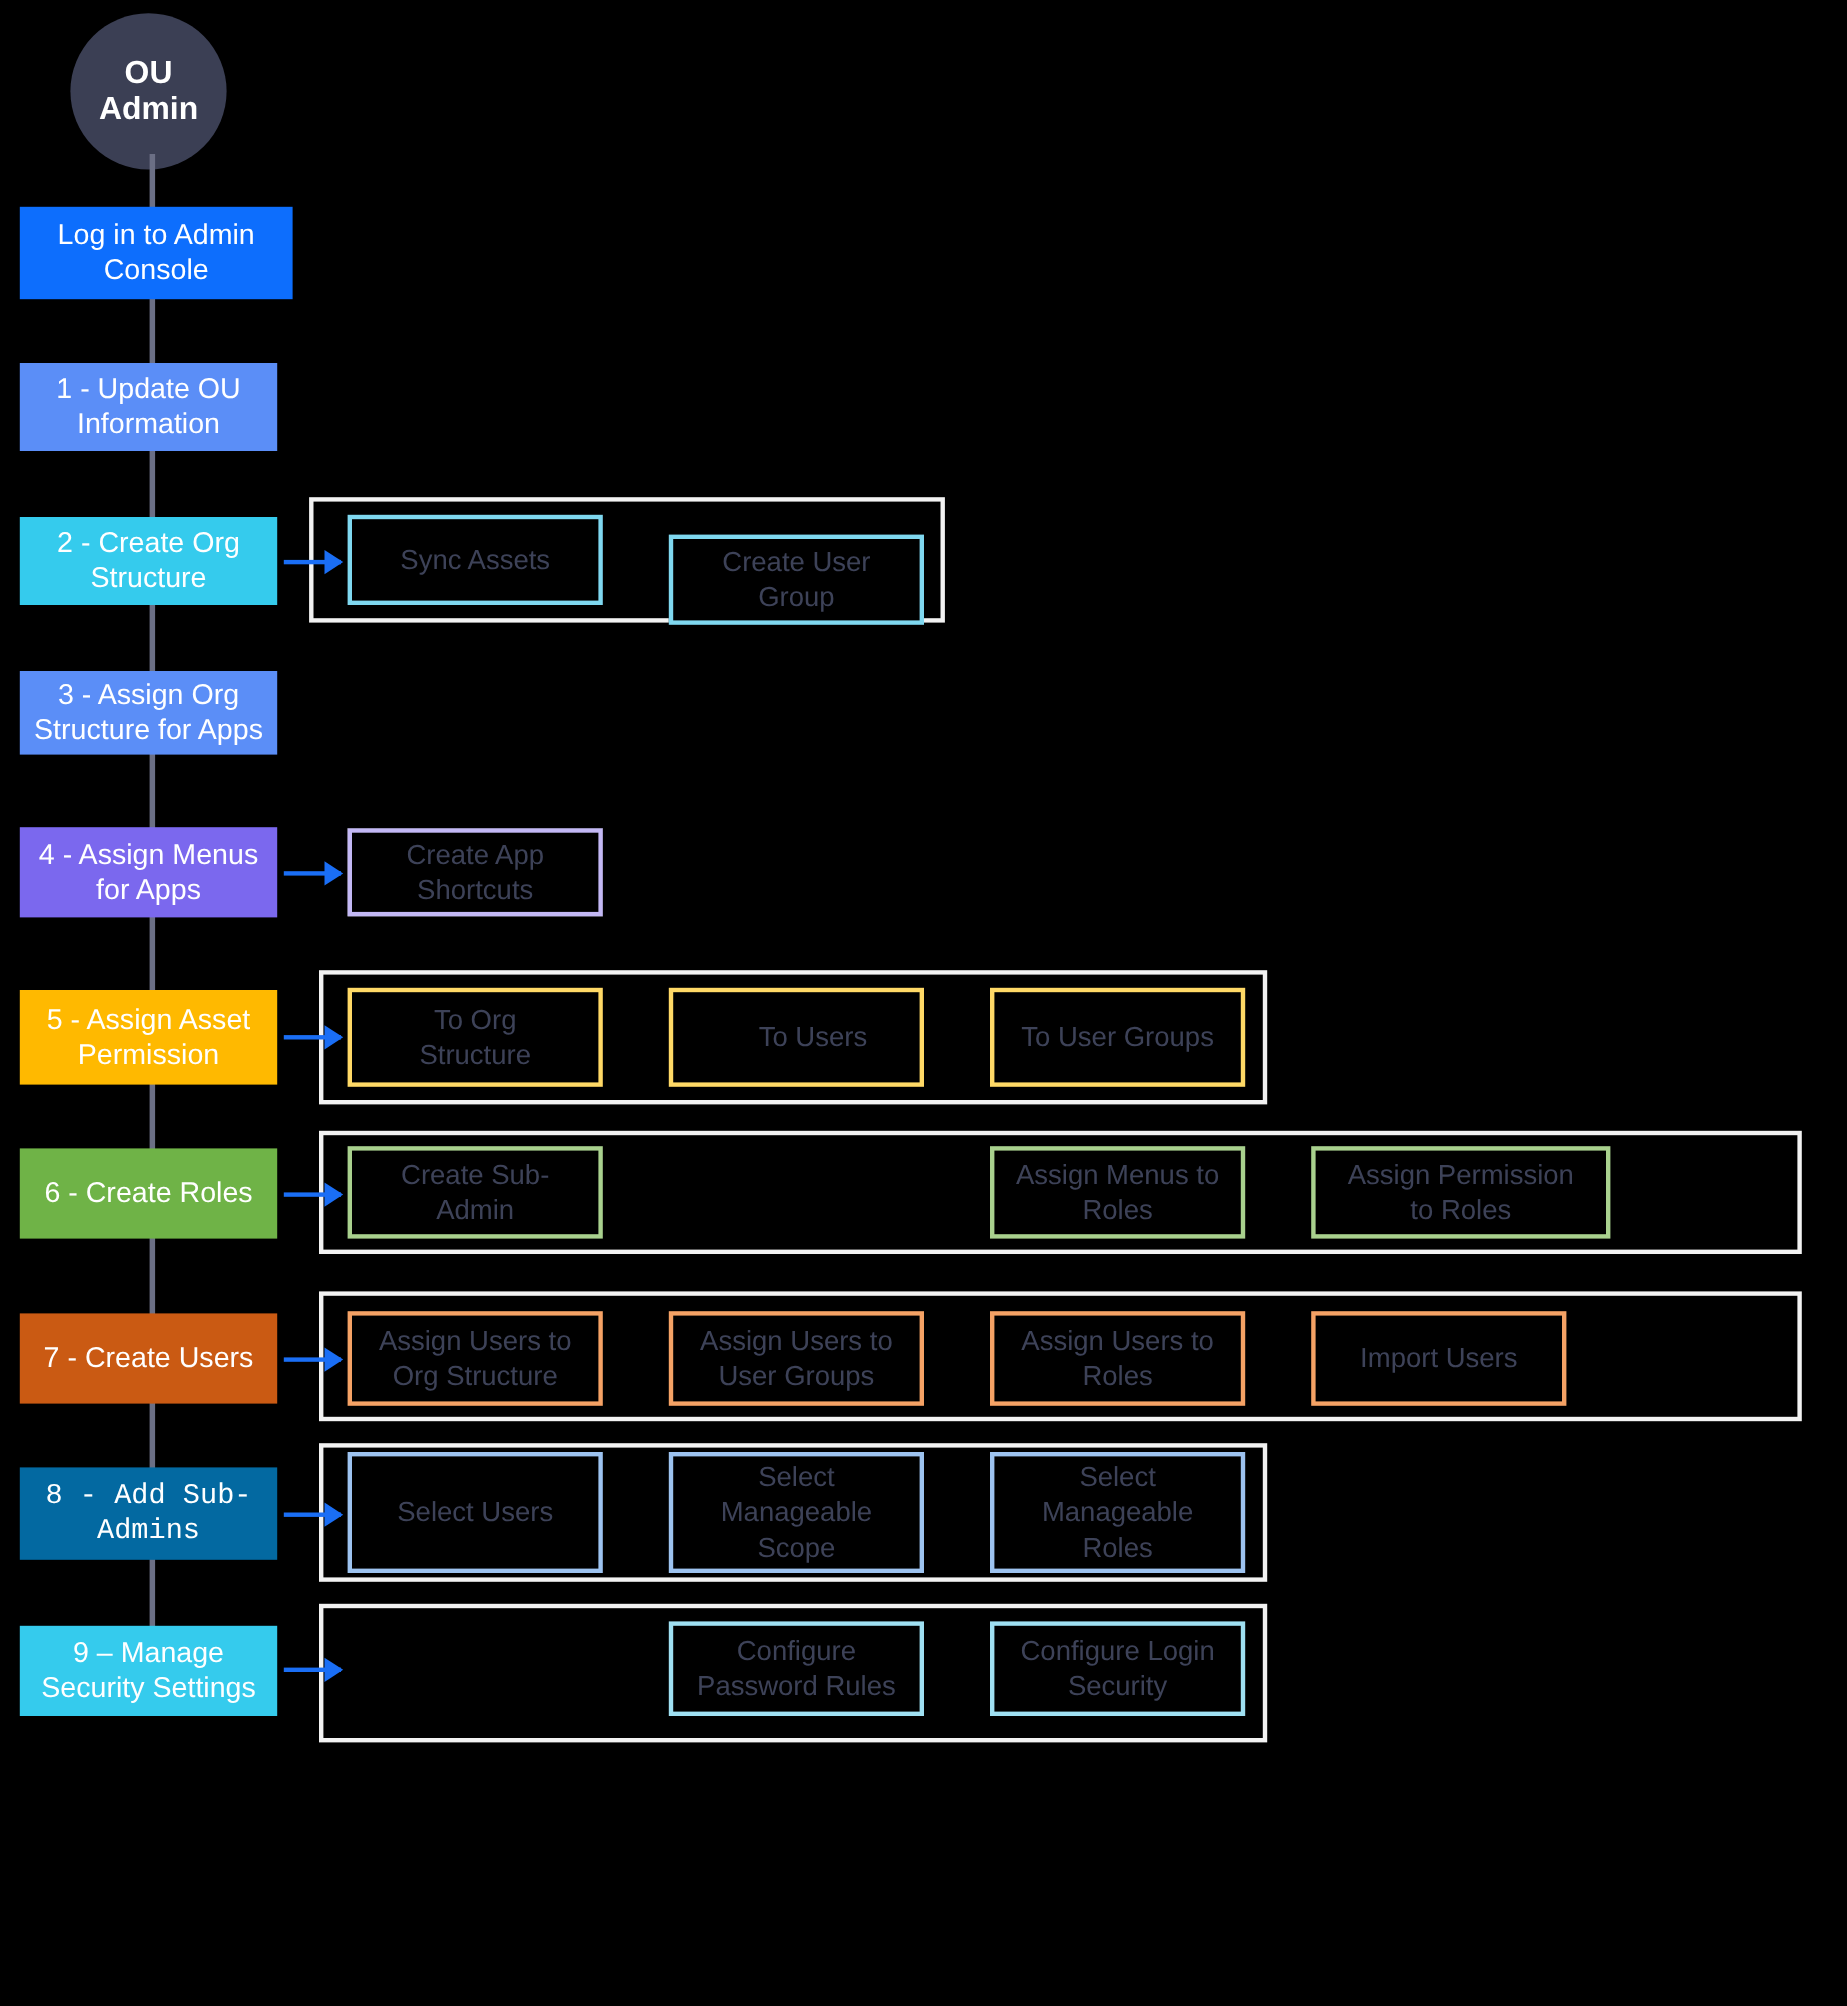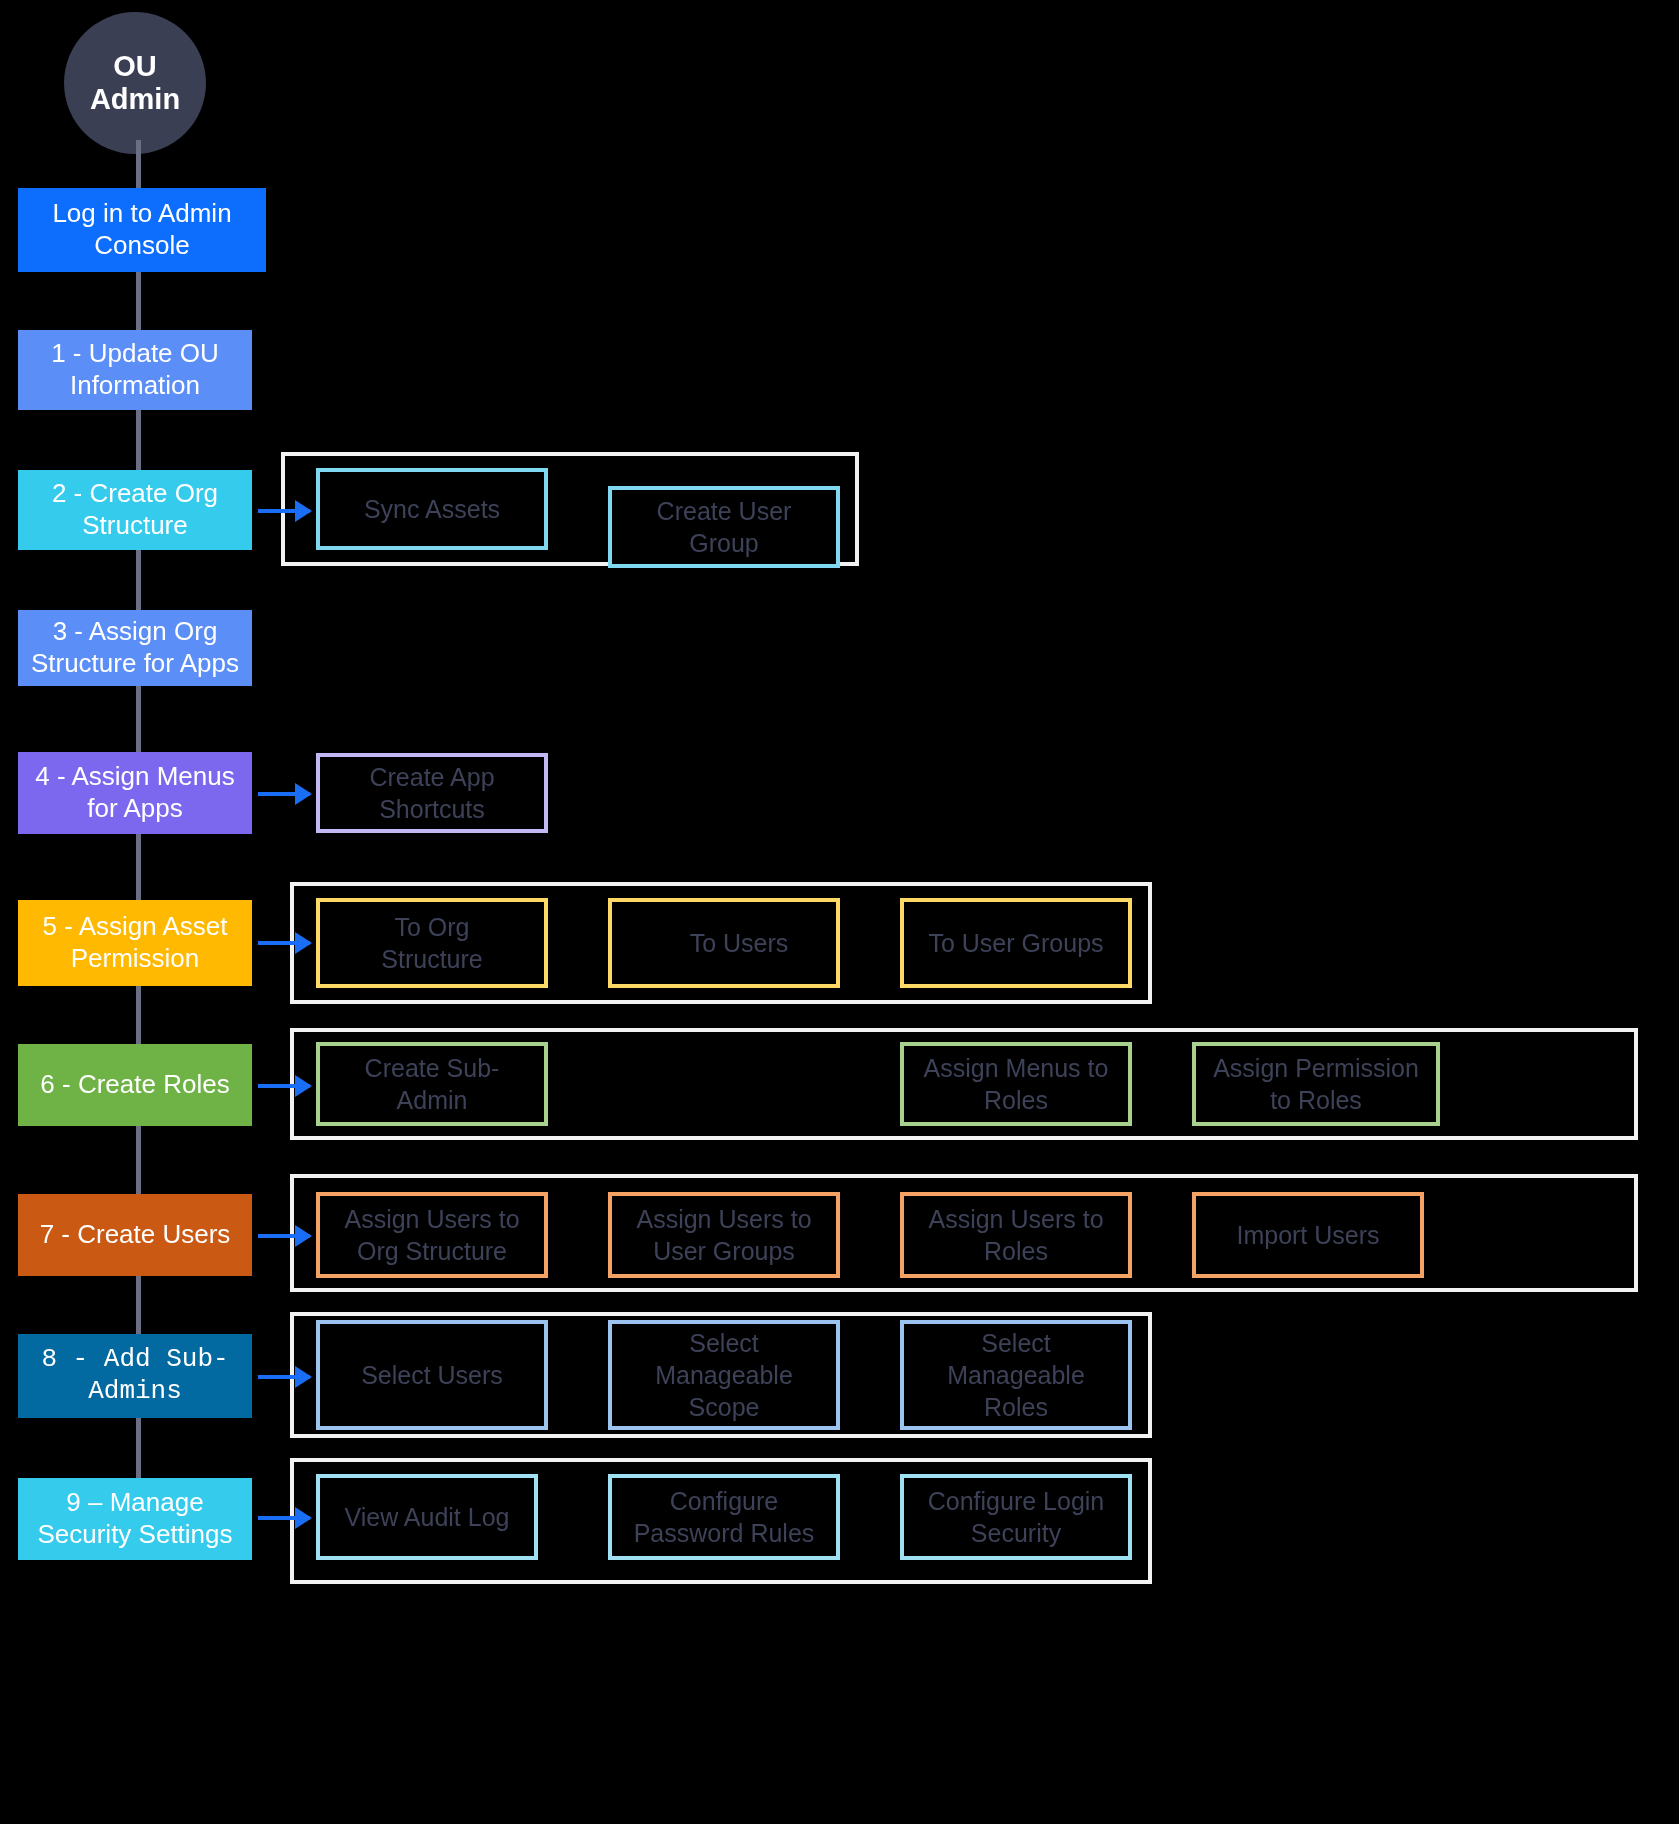--- a/index.html
+++ b/index.html
@@ -147,21 +147,21 @@
 Structure</div>
     <div class="subbox" style="left: 608px; top: 898px; width: 232px; height: 90px; border-color: rgb(255, 217, 102); color: rgb(61, 66, 88); padding-left: 36px;">To Users</div>
     <div class="subbox" style="left: 900px; top: 898px; width: 232px; height: 90px; border-color: rgb(255, 217, 102); color: rgb(61, 66, 88);">To User Groups</div>
     <div class="group" style="left: 290px; top: 1028px; width: 1348px; height: 112px; border-color: rgb(242, 242, 242);"></div>
     <div class="arrow" style="left: 258px; top: 1084px; width: 52px; background: rgb(26, 110, 245);"></div>
     <div class="step" style="left: 18px; top: 1044px; width: 234px; height: 82px; background: rgb(111, 179, 71); color: rgb(255, 255, 255);">6 - Create Roles</div>
     <div class="subbox" style="left: 316px; top: 1042px; width: 232px; height: 84px; border-color: rgb(169, 209, 142); color: rgb(61, 66, 88);">Create Sub-
 Admin</div>
     <div class="subbox" style="left: 900px; top: 1042px; width: 232px; height: 84px; border-color: rgb(169, 209, 142); color: rgb(61, 66, 88);">Assign Menus to
 Roles</div>
-    <div class="subbox" style="left: 1192px; top: 1042px; width: 248px; height: 84px; border-color: rgb(169, 209, 142); color: rgb(61, 66, 88);">Assign Permission
+    <div class="subbox" style="left: 1192px; top: 1042px; width: 272px; height: 84px; border-color: rgb(169, 209, 142); color: rgb(61, 66, 88);">Assign Permission
 to Roles</div>
     <div class="group" style="left: 290px; top: 1174px; width: 1348px; height: 118px; border-color: rgb(242, 242, 242);"></div>
     <div class="arrow" style="left: 258px; top: 1234px; width: 52px; background: rgb(26, 110, 245);"></div>
     <div class="step" style="left: 18px; top: 1194px; width: 234px; height: 82px; background: rgb(202, 90, 19); color: rgb(255, 255, 255);">7 - Create Users</div>
     <div class="subbox" style="left: 316px; top: 1192px; width: 232px; height: 86px; border-color: rgb(245, 162, 101); color: rgb(61, 66, 88);">Assign Users to
 Org Structure</div>
     <div class="subbox" style="left: 608px; top: 1192px; width: 232px; height: 86px; border-color: rgb(245, 162, 101); color: rgb(61, 66, 88);">Assign Users to
 User Groups</div>
     <div class="subbox" style="left: 900px; top: 1192px; width: 232px; height: 86px; border-color: rgb(245, 162, 101); color: rgb(61, 66, 88);">Assign Users to
 Roles</div>
@@ -174,18 +174,17 @@
     <div class="subbox" style="left: 608px; top: 1320px; width: 232px; height: 110px; border-color: rgb(157, 195, 240); color: rgb(61, 66, 88);">Select
 Manageable
 Scope</div>
     <div class="subbox" style="left: 900px; top: 1320px; width: 232px; height: 110px; border-color: rgb(157, 195, 240); color: rgb(61, 66, 88);">Select
 Manageable
 Roles</div>
     <div class="group" style="left: 290px; top: 1458px; width: 862px; height: 126px; border-color: rgb(242, 242, 242);"></div>
     <div class="arrow" style="left: 258px; top: 1516px; width: 52px; background: rgb(26, 110, 245);"></div>
     <div class="step" style="left: 18px; top: 1478px; width: 234px; height: 82px; background: rgb(53, 203, 237); color: rgb(255, 255, 255);">9 – Manage
 Security Settings</div>
-    <div class="subbox" style="left: 316px; top: 1474px; width: 222px; height: 86px; border-color: rgb(159, 224, 242); color: rgb(61, 66, 88);">View Audit Log</div>
     <div class="subbox" style="left: 608px; top: 1474px; width: 232px; height: 86px; border-color: rgb(159, 224, 242); color: rgb(61, 66, 88);">Configure
 Password Rules</div>
     <div class="subbox" style="left: 900px; top: 1474px; width: 232px; height: 86px; border-color: rgb(159, 224, 242); color: rgb(61, 66, 88);">Configure Login
 Security</div>
   </div>
 
 </body></html>

